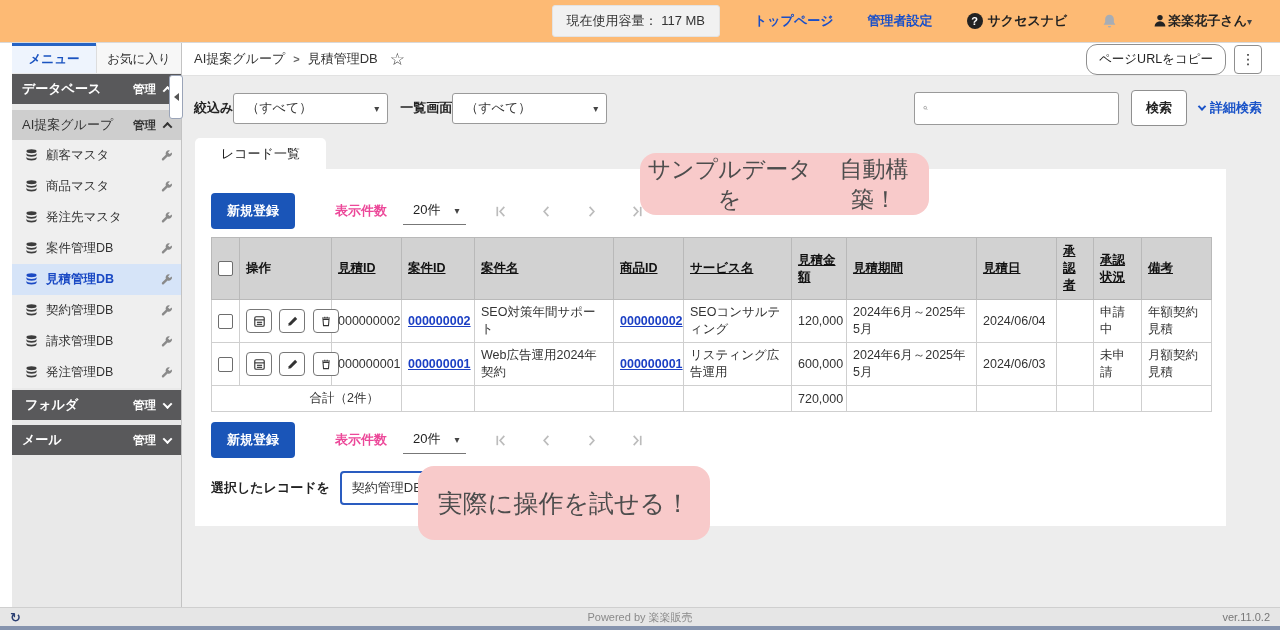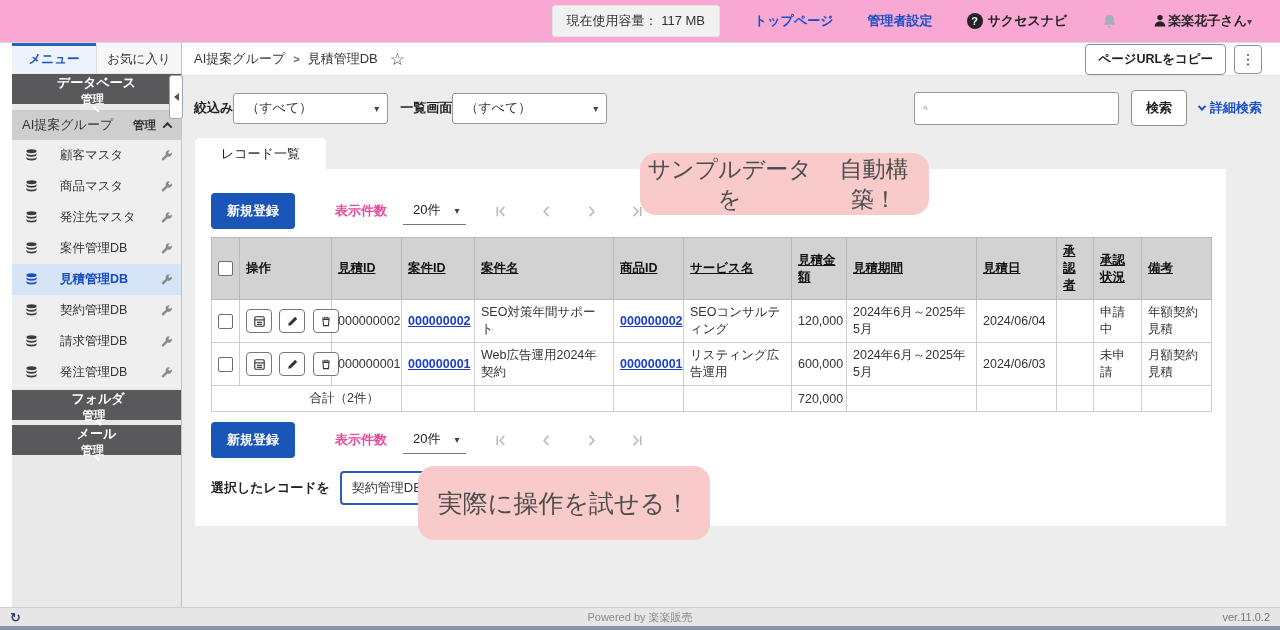--- a/index.html
+++ b/index.html
@@ -1,58 +1,58 @@
 <!DOCTYPE html>
 <html><head>
 <meta charset="utf-8">
 <style>
   * { margin:0; padding:0; box-sizing:border-box; }
   html,body { width:1280px; height:630px; overflow:hidden; }
   body { font-family:"Liberation Sans","DejaVu Sans",sans-serif; font-size:13px; color:#333; background:#fff; position:relative; }
 
   
-  .topbar { position:absolute; top:0; left:0; width:1280px; height:43px; background:#f9a8d4; border-bottom:1px solid #d9d9d9; display:flex; align-items:center; justify-content:flex-end; gap:34px; padding-right:28px; z-index:5; }
+  .topbar { position:absolute; top:0; left:0; width:1280px; height:43px; background:#fdba74; border-bottom:1px solid #d9d9d9; display:flex; align-items:center; justify-content:flex-end; gap:34px; padding-right:28px; z-index:5; }
   .usage-box { background:#f1f1f1; border:1px solid #e3e3e3; border-radius:3px; padding:6px 14px; color:#333; }
   .top-link { color:#1a4fc8; font-weight:bold; cursor:pointer; }
   .navi { display:flex; align-items:center; gap:5px; font-weight:bold; color:#222; cursor:pointer; }
   .q-icon { width:16px; height:16px; background:#222; color:#fff; border-radius:50%; font-size:11px; font-weight:bold; display:inline-flex; align-items:center; justify-content:center; }
   .bell { color:#a7adb5; cursor:pointer; display:flex; }
   .user { display:flex; align-items:center; font-weight:bold; color:#222; cursor:pointer; }
   .caret { font-size:10px; color:#444; }
 
   
   .sidebar { position:absolute; top:43px; left:12px; width:170px; height:565px; background:#e9e9e9; border-right:1px solid #c3c3c3; z-index:4; }
   .side-tabs { display:flex; height:30px; }
   .side-tab { flex:1; display:flex; align-items:center; justify-content:center; font-size:12.5px; cursor:pointer; }
   .side-tab.active { background:#eef4fd; color:#1a53c0; font-weight:bold; border-top:3px solid #2563c4; }
   .side-tab.inactive { background:#f7f7f7; color:#333; border-top:3px solid transparent; border-left:1px solid #ddd; }
   .sec-head { height:30px; display:flex; align-items:center; padding:0 10px; font-weight:bold; cursor:pointer; }
-  .sec-head.dark { background:#59595b; color:#fff; margin-top:1px;flex-direction:column; }
+  .sec-head.dark { background:#59595b; color:#fff; margin-top:1px; }
   .sec-head.mid { background:#cecece; color:#333; margin-top:6px; font-weight:normal; }
   .sec-head .grow { flex:1; }
   .sec-head .manage { font-size:11.5px; font-weight:bold; margin-right:8px; }
   .chev { width:7px; height:7px; border-right:2px solid currentColor; border-bottom:2px solid currentColor; display:inline-block; }
   .chev.up { transform:rotate(-135deg) translate(-1px,-1px); }
   .chev.down { transform:rotate(45deg) translate(-1px,-1px); }
-  .side-item { height:31px; display:flex; align-items:center; gap:21px; padding:0 8px 0 12px; background:#efefef; cursor:pointer; color:#333;justify-content:space-between; }
+  .side-item { height:31px; display:flex; align-items:center; gap:7px; padding:0 8px 0 12px; background:#efefef; cursor:pointer; color:#333;justify-content:space-between; }
   .side-item .lbl { flex:1; font-size:12.5px; }
   .side-item svg { flex:none; }
   .side-item.selected { background:#d6e4f8; }
   .side-item.selected .lbl { color:#1a49c4; font-weight:bold; }
   .collapse-handle { position:absolute; top:32px; left:169px; width:14px; height:44px; background:#fff; border:1px solid #9aa4b8; border-radius:3px; display:flex; align-items:center; justify-content:center; cursor:pointer; z-index:6; }
   .collapse-handle .tri { width:0; height:0; border-top:4px solid transparent; border-bottom:4px solid transparent; border-right:5px solid #555; }
 
   
   .main { position:absolute; top:43px; left:170px; width:1110px; height:564px; background:#ededed; }
   .crumb-row { height:33px; background:#fff; border-bottom:1px solid #e2e2e2; display:flex; align-items:center; padding:0 18px 0 24px; gap:8px; }
   .crumb { color:#333; cursor:pointer; }
   .crumb-sep { color:#666; font-size:11px; font-weight:bold; }
   .star { font-size:17px; color:#444; cursor:pointer; margin-left:4px; }
   .crumb-actions { margin-left:auto; display:flex; gap:8px; align-items:center; }
-  .btn-outline { background:#fff; border:1px solid #8f8f8f; border-radius:4px; font-weight:bold; font-size:12.5px; color:#222; padding:6px 12px; cursor:pointer; }
+  .btn-outline { background:#fff; border:1px solid #8f8f8f; border-radius:11px; font-weight:normal; font-size:12.5px; color:#222; padding:6px 12px; cursor:pointer; }
   .kebab-btn { background:#fff; border:1px solid #8f8f8f; border-radius:4px; width:28px; height:29px; font-size:14px; color:#222; cursor:pointer; }
 
   .filter-row { display:flex; align-items:center; padding:14px 18px 0 24px; gap:0; }
   .flabel { font-weight:bold; color:#222; }
   .select { background:#fff; border:1px solid #9a9a9a; border-radius:3px; height:31px; display:flex; align-items:center; padding:0 8px 0 12px; cursor:pointer; color:#333; }
   .select .sv { flex:1; }
   .select.w155 { width:155px; }
   .search-wrap { margin-left:auto; display:flex; align-items:center; gap:12px; }
   .search-box { width:205px; height:33px; background:#fff; border:1px solid #9a9a9a; border-radius:3px; display:flex; align-items:center; padding:0 8px; gap:6px; }
   .search-box input { border:none; outline:none; flex:1; font-size:13px; font-family:inherit; background:transparent; }

